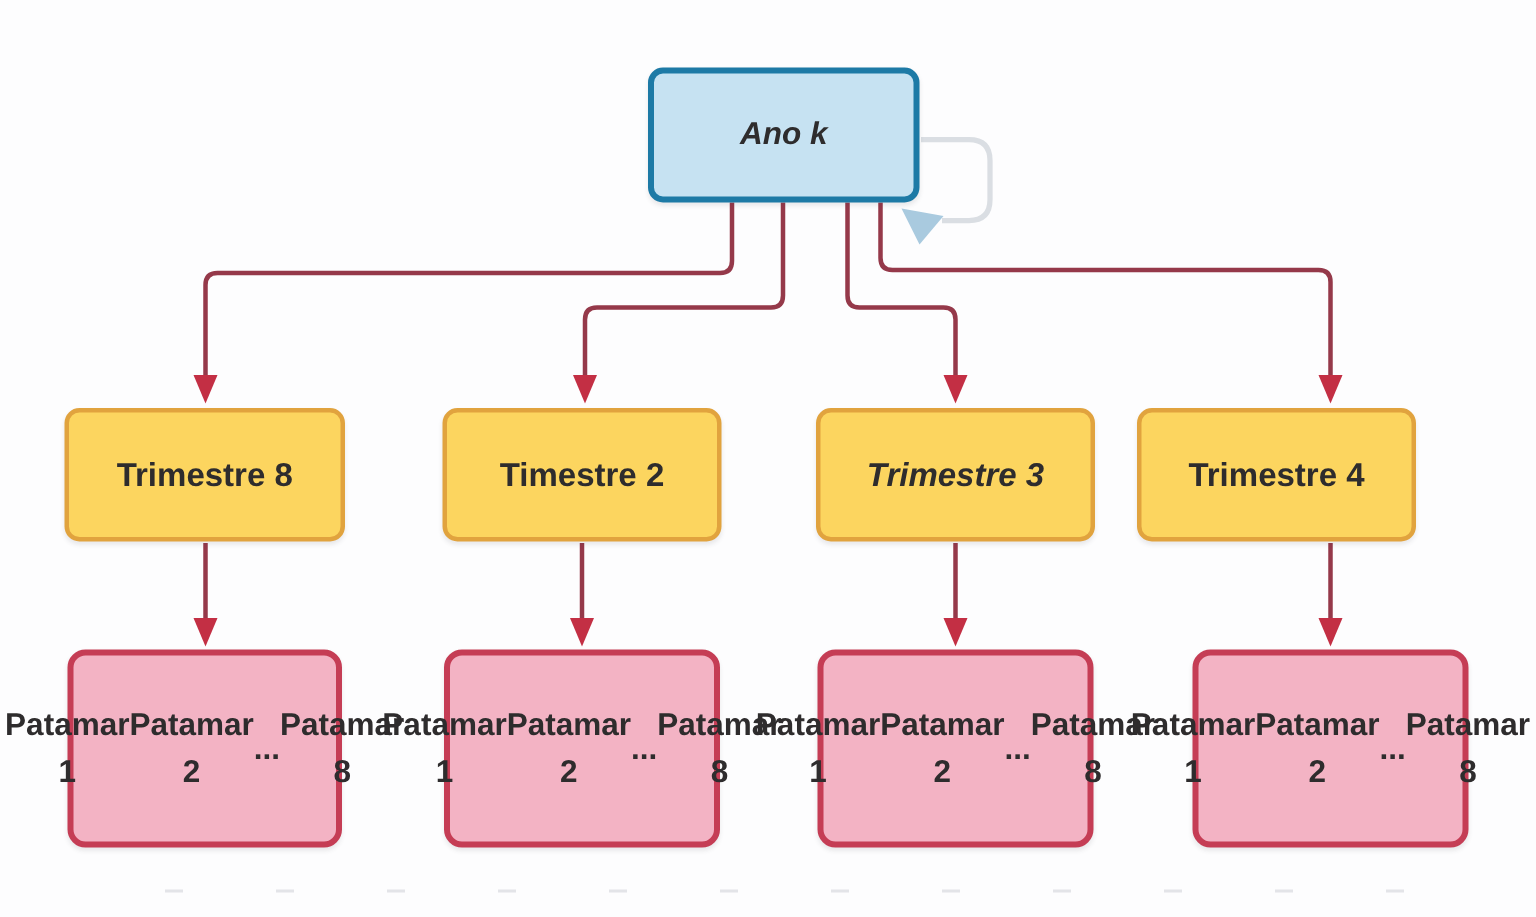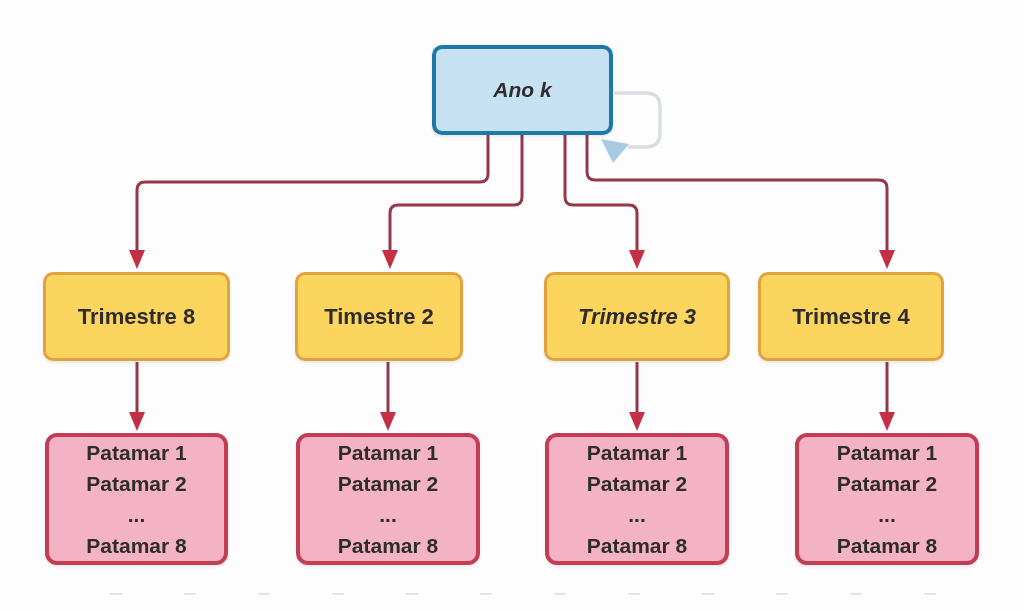--- a/index.html
+++ b/index.html
@@ -54,30 +54,30 @@
     font-style: italic;
   }
   .node-quarter {
     top: 272px; height: 89px;
     background: var(--quarter-fill, #fcd55f);
     border: 3.5px solid var(--quarter-stroke, #e1a33e);
     border-radius: 10px;
     font-size: 22px;
   }
   .q1 { left: 43px;  width: 187px; }
-  .q2 { left: 295px; width: 168px; }
+  .q2 { left: 295px; width: 186px; }
   .q3 { left: 544px; width: 186px; font-style: italic; }
   .q4 { left: 758px; width: 186px; }
   .node-level {
     top: 433px; height: 132px;
     background: var(--level-fill, #f3b3c4);
     border: 4px solid var(--level-stroke, #c53d55);
     border-radius: 12px;
     font-size: 21px;
-    flex-direction: column;
+    flex-direction: row;
     line-height: 31px;
   }
   .l1 { left: 45px;  width: 183px; }
   .l2 { left: 296px; width: 184px; }
   .l3 { left: 545px; width: 184px; }
   .l4 { left: 795px; width: 184px; }
   .level-line { display: block; }
 </style>
 </head>
 <body>

